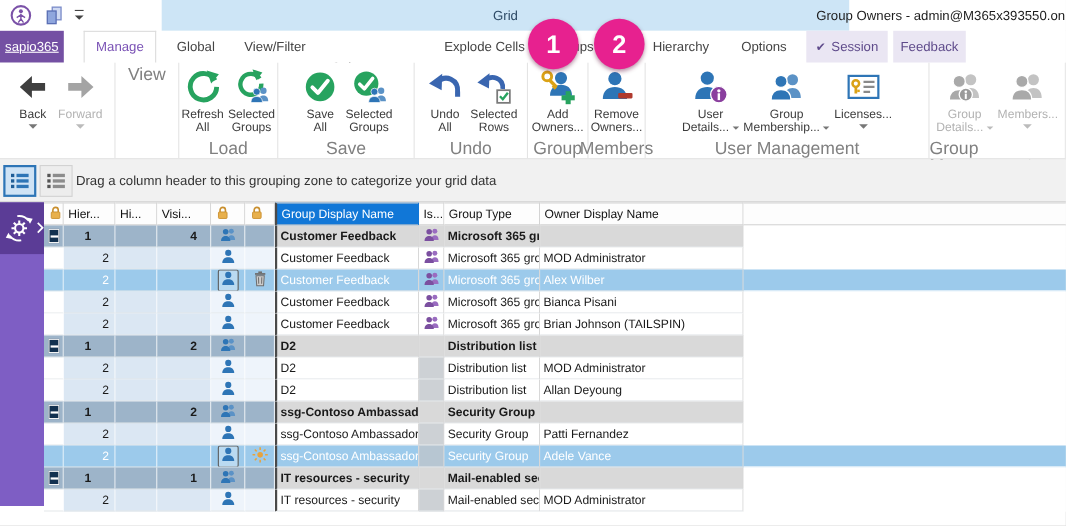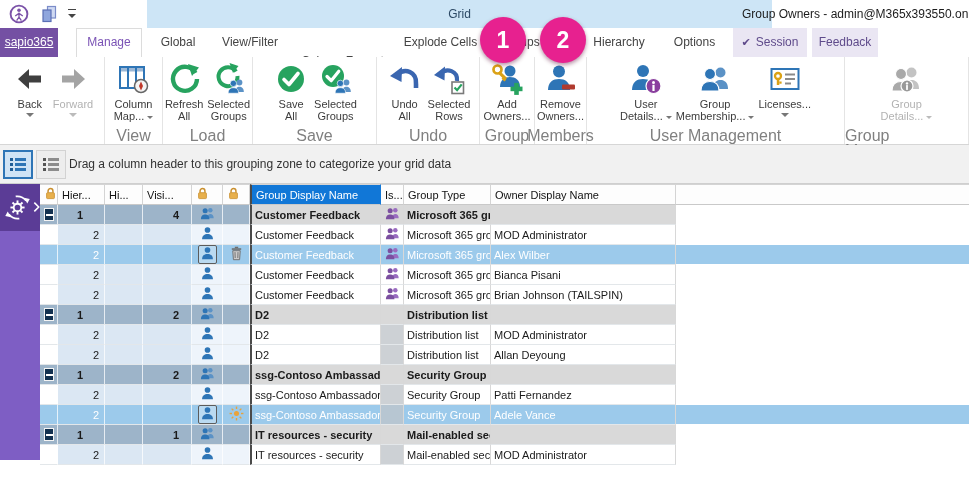--- a/index.html
+++ b/index.html
@@ -183,33 +183,20 @@
             <div class="ricon"><svg viewBox="0 0 32 32">
                 <path d="M17 6l11 10-11 10v-6.5H5v-7h12z" fill="#a4a4a4"></path>
               </svg></div>
             <div class="rlabel">Forward</div>
             <span class="caret-down below-caret"></span>
           </div>
         </div>
         <div class="rgroup-label"></div>
       </div>
       <div class="rgroup">
-        <div class="rbuttons">
-          <div class="rbtn">
-            <div class="ricon"><svg viewBox="0 0 32 32">
-                <rect x="3" y="4" width="24" height="21" fill="#fff" stroke="#2e75b6" stroke-width="2"></rect>
-                <rect x="4" y="5" width="22" height="3.5" fill="#9db8d6"></rect>
-                <line x1="11" y1="5" x2="11" y2="25" stroke="#2e75b6" stroke-width="2"></line>
-                <line x1="19" y1="5" x2="19" y2="25" stroke="#2e75b6" stroke-width="2"></line>
-                <circle cx="24" cy="23" r="6.5" fill="#f4f4f4" stroke="#666" stroke-width="1.5"></circle>
-                <path d="M24 18.5l2 4.5-2 4.5-2-4.5z" fill="#c0392b"></path>
-              </svg></div>
-            <div class="rlabel">Column<br>Map...<span class="inline-caret"></span></div>
-          </div>
-        </div>
         <div class="rgroup-label">View</div>
       </div>
       <div class="rgroup">
         <div class="rbuttons">
           <div class="rbtn">
             <div class="ricon"><svg viewBox="0 0 32 32">
                 <path d="M27.5 10A12 12 0 1 0 29 16" fill="none" stroke="#27a35f" stroke-width="4.4"></path>
                 <polygon points="20,1 31,4.5 24,13" fill="#27a35f"></polygon>
               </svg></div>
             <div class="rlabel">Refresh<br>All</div>
@@ -349,20 +336,30 @@
             <div class="ricon"><svg viewBox="0 0 32 32">
                 <circle cx="21.5" cy="9.5" r="5" fill="#c3c3c3"></circle>
                 <path d="M14 26c0-6.5 3.5-9 7.5-9s7.5 2.5 7.5 9z" fill="#c3c3c3"></path>
                 <circle cx="11" cy="11" r="5.5" fill="#a9a9a9" stroke="#fff" stroke-width="1.1"></circle>
                 <path d="M2 28c0-7 4-9.5 9-9.5s9 2.5 9 9.5z" fill="#a9a9a9" stroke="#fff" stroke-width="1.1"></path>
                 <circle cx="17" cy="23" r="6" fill="#9a9a9a" stroke="#fff" stroke-width="1.2"></circle>
                 <circle cx="17" cy="20.4" r="1.2" fill="#fff"></circle>
                 <rect x="16.1" y="22.1" width="1.8" height="4.8" fill="#fff"></rect>
               </svg></div>
             <div class="rlabel">Group<br>Details...<span class="inline-caret"></span></div>
+          </div>
+          <div class="rbtn disabled">
+            <div class="ricon"><svg viewBox="0 0 32 32">
+                <circle cx="21.5" cy="9.5" r="5" fill="#c3c3c3"></circle>
+                <path d="M14 26c0-6.5 3.5-9 7.5-9s7.5 2.5 7.5 9z" fill="#c3c3c3"></path>
+                <circle cx="11" cy="11" r="5.5" fill="#a9a9a9" stroke="#fff" stroke-width="1.1"></circle>
+                <path d="M2 28c0-7 4-9.5 9-9.5s9 2.5 9 9.5z" fill="#a9a9a9" stroke="#fff" stroke-width="1.1"></path>
+              </svg></div>
+            <div class="rlabel">Members...</div>
+            <span class="caret-down below-caret"></span>
           </div>
         </div>
         <div class="rgroup-label">Group Management</div>
       </div>
     </div>
 
   <div class="groupzone">
     <div class="gz-btn on">
       <svg viewBox="0 0 18 17">
           <rect x="1" y="2" width="3" height="3" fill="#1f5d96"></rect>

